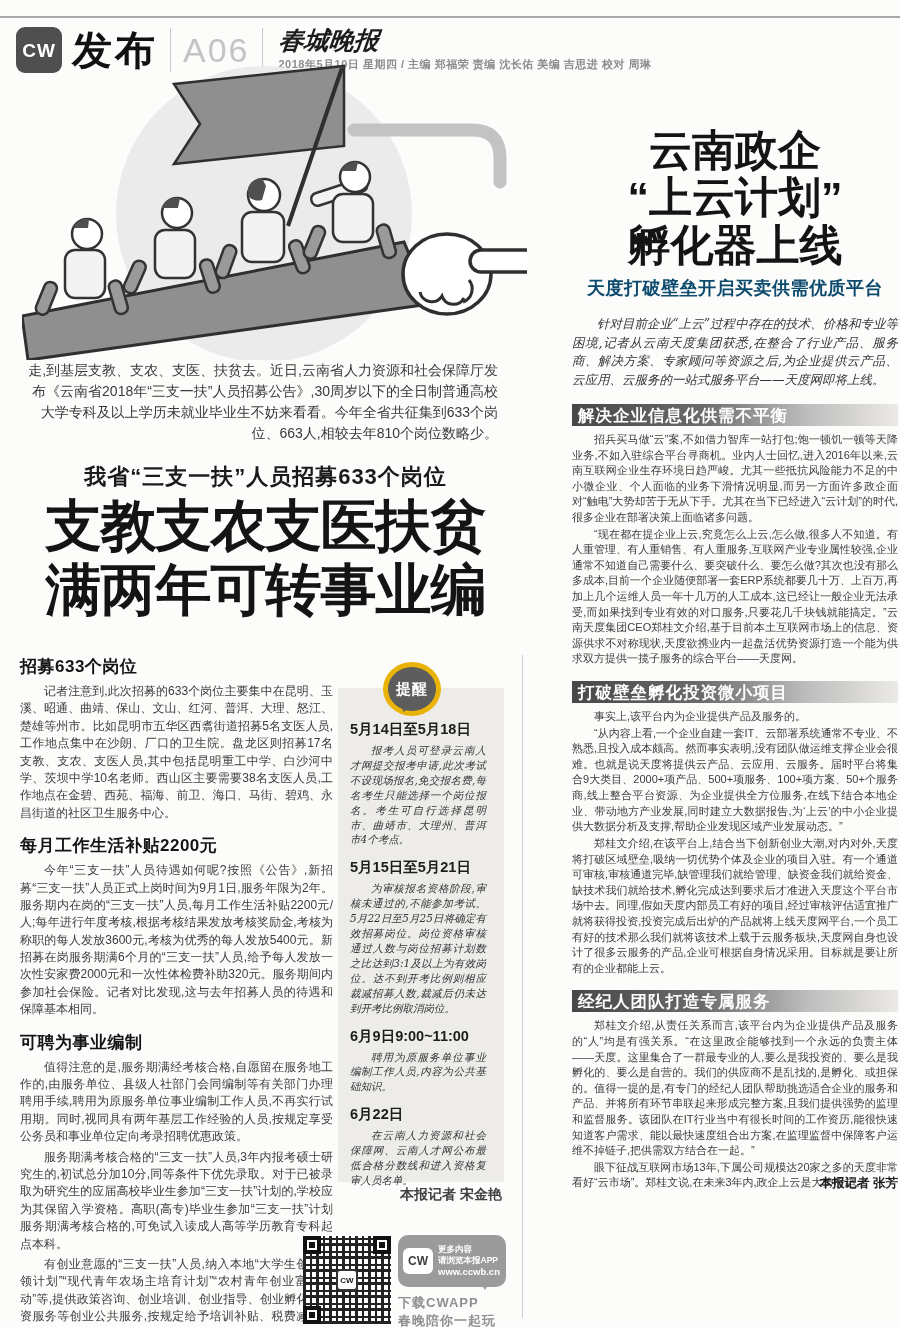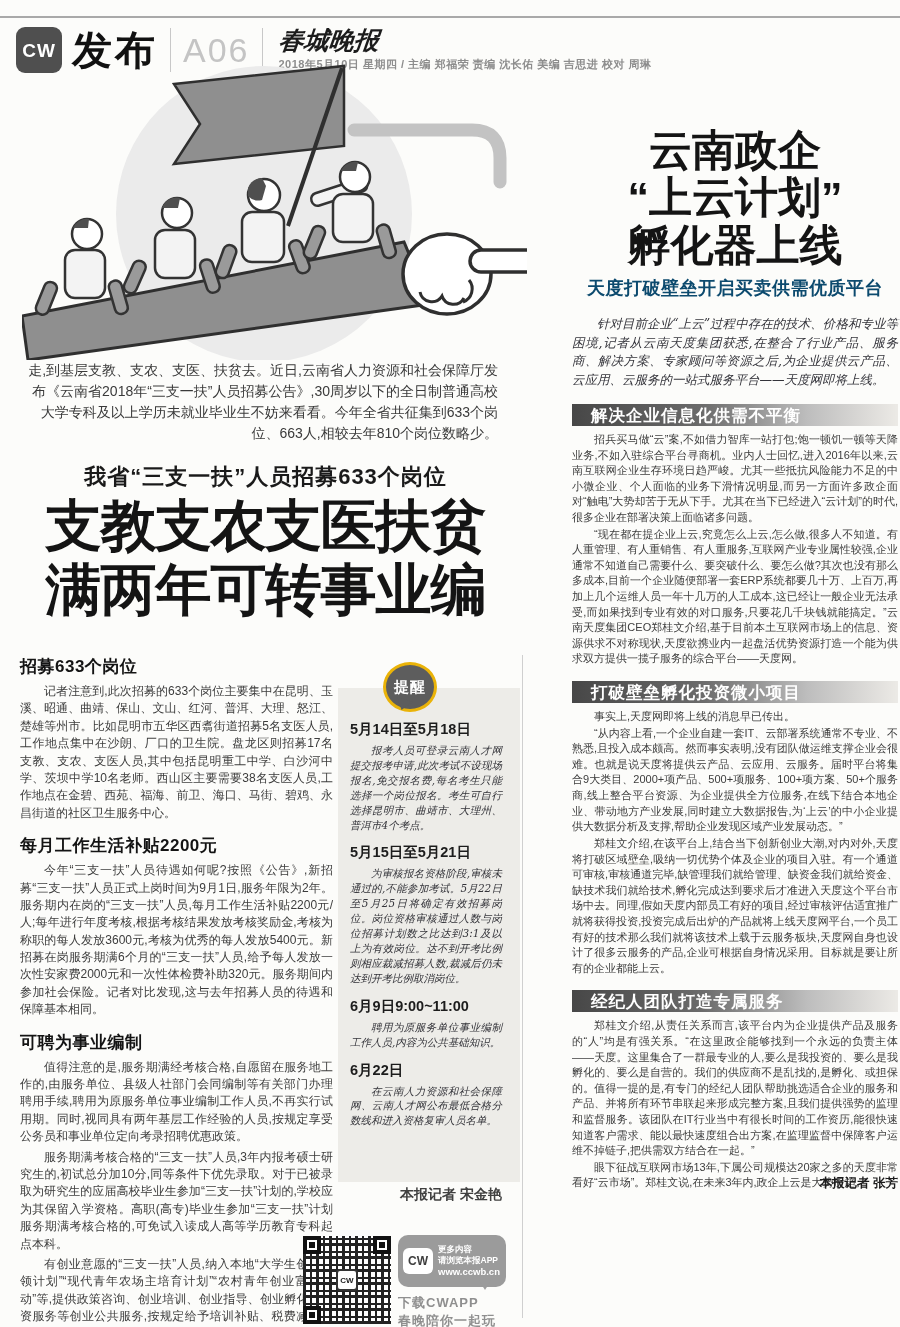--- a/index.html
+++ b/index.html
@@ -35,28 +35,28 @@
           font-weight:bold;color:#1a1a1a;letter-spacing:1px;}
   .headline{position:absolute;left:8px;top:494px;width:515px;text-align:center;font-size:56px;
             line-height:1.14;font-weight:900;color:#141414;letter-spacing:-1px;}
   .col-left{position:absolute;left:20px;top:655px;width:313px;}
   .col-left h3{font-size:17px;font-weight:900;color:#141414;margin:12px 0 5px;letter-spacing:.5px;}
   .col-left h3:first-child{margin-top:0;}
   .col-left p{font-size:12px;line-height:1.45;text-align:justify;text-indent:2em;margin:0 0 3px;
               color:#3c3c3c;}
 
   
-  .sidebar{position:absolute;left:338px;top:688px;width:182px;height:494px;background:#edece8;
+  .sidebar{position:absolute;left:338px;top:688px;width:166px;height:494px;background:#edece8;
            box-sizing:border-box;padding:32px 18px 6px 12px;}
   .sb-date{font-size:14.5px;font-weight:bold;color:#1c1c1c;margin:11px 0 4px;}
   .sb-date:first-child{margin-top:0;}
   .sb-text{font-family:"DejaVu Serif",serif;font-style:italic;font-size:10.5px;line-height:1.42;
            text-align:justify;text-indent:2em;color:#34343a;margin:0;}
   .bubble{position:absolute;left:383px;top:662px;width:48px;height:44px;background:#5d5d5d;
-          border-radius:50%;border:3px solid #eab308;color:#fff;display:flex;align-items:center;
+          border-radius:50%;border:5px solid #eab308;color:#fff;display:flex;align-items:center;
           justify-content:center;font-size:15px;font-weight:bold;letter-spacing:1px;z-index:3;}
   .bubble::after{content:"";position:absolute;left:8px;bottom:-9px;width:0;height:0;
           border:8px solid transparent;border-top:11px solid #5d5d5d;transform:rotate(18deg);}
   .sb-byline{position:absolute;left:350px;top:1186px;width:152px;text-align:right;font-size:14px;
              font-weight:bold;color:#404040;}
 
   
   .qr{position:absolute;left:303px;top:1236px;width:88px;height:88px;background:#fff;}
   .qr-noise{position:absolute;inset:0;opacity:.92;background:
      repeating-linear-gradient(90deg,#111 0 3px,transparent 3px 7px,#111 7px 9px,transparent 9px 13px),
@@ -80,21 +80,21 @@
 
   
   .colrule{position:absolute;left:522px;top:655px;width:1px;height:663px;background:#cfcfcf;}
 
   
   .col-right{position:absolute;left:572px;top:127px;width:326px;}
   .r-headline{text-align:center;font-size:43px;line-height:1.1;font-weight:900;color:#141414;}
   .r-sub{text-align:center;font-size:18px;font-weight:bold;color:#0c4a6e;margin-top:7px;letter-spacing:.5px;}
   .r-intro{font-family:"DejaVu Serif",serif;font-style:italic;font-size:12.5px;line-height:1.5;
            text-align:justify;text-indent:2em;color:#33333a;margin:15px 0 0;}
-  .r-bar{margin-top:14px;height:22px;line-height:22px;padding-left:19px;color:#fff;font-size:16.5px;
+  .r-bar{margin-top:14px;height:22px;line-height:22px;padding-left:6px;color:#fff;font-size:16.5px;
          font-weight:bold;letter-spacing:1px;
          background:linear-gradient(90deg,#474747 0%,#6b6b6b 40%,#bdbdbd 72%,#eceae6 100%);}
   .col-right p.rp{font-size:11px;line-height:1.42;text-align:justify;text-indent:2em;color:#3c3c3c;
          margin:6px 0 0;}
   .col-right p.rp + p.rp{margin-top:1px;}
   .r-byline{text-align:right;font-size:12.5px;font-weight:bold;color:#1c1c1c;margin-top:-16px;}
 </style>
 </head>
 <body>
 
@@ -229,21 +229,21 @@
       <div>孵化器上线</div>
     </div>
     <div class="r-sub">天度打破壁垒开启买卖供需优质平台</div>
     <p class="r-intro">针对目前企业“上云”过程中存在的技术、价格和专业等困境,记者从云南天度集团获悉,在整合了行业产品、服务商、解决方案、专家顾问等资源之后,为企业提供云产品、云应用、云服务的一站式服务平台——天度网即将上线。</p>
 
     <div class="r-bar">解决企业信息化供需不平衡</div>
     <p class="rp">招兵买马做“云”案,不如借力智库一站打包;饱一顿饥一顿等天降业务,不如入驻综合平台寻商机。业内人士回忆,进入2016年以来,云南互联网企业生存环境日趋严峻。尤其一些抵抗风险能力不足的中小微企业、个人面临的业务下滑情况明显,而另一方面许多政企面对“触电”大势却苦于无从下手。尤其在当下已经进入“云计划”的时代,很多企业在部署决策上面临诸多问题。</p>
     <p class="rp">“现在都在提企业上云,究竟怎么上云,怎么做,很多人不知道。有人重管理、有人重销售、有人重服务,互联网产业专业属性较强,企业通常不知道自己需要什么、要突破什么、要怎么做?其次也没有那么多成本,目前一个企业随便部署一套ERP系统都要几十万、上百万,再加上几个运维人员一年十几万的人工成本,这已经让一般企业无法承受,而如果找到专业有效的对口服务,只要花几千块钱就能搞定。”云南天度集团CEO郑桂文介绍,基于目前本土互联网市场上的信息、资源供求不对称现状,天度欲携业内一起盘活优势资源打造一个能为供求双方提供一揽子服务的综合平台——天度网。</p>
 
     <div class="r-bar">打破壁垒孵化投资微小项目</div>
-    <p class="rp">事实上,天度网即将上线的消息早已传出。</p>
+    <p class="rp">事实上,该平台内为企业提供产品及服务的。</p>
     <p class="rp">“从内容上看,一个企业自建一套IT、云部署系统通常不专业、不熟悉,且投入成本颇高。然而事实表明,没有团队做运维支撑企业会很难。也就是说天度将提供云产品、云应用、云服务。届时平台将集合9大类目、2000+项产品、500+项服务、100+项方案、50+个服务商,线上整合平台资源、为企业提供全方位服务,在线下结合本地企业、带动地方产业发展,同时建立大数据报告,为‘上云’的中小企业提供大数据分析及支撑,帮助企业发现区域产业发展动态。”</p>
     <p class="rp">郑桂文介绍,在该平台上,结合当下创新创业大潮,对内对外,天度将打破区域壁垒,吸纳一切优势个体及企业的项目入驻。有一个通道可审核,审核通道完毕,缺管理我们就给管理、缺资金我们就给资金、缺技术我们就给技术,孵化完成达到要求后才准进入天度这个平台市场中去。同理,假如天度内部员工有好的项目,经过审核评估适宜推广就将获得投资,投资完成后出炉的产品就将上线天度网平台,一个员工有好的技术那么我们就将该技术上载于云服务板块,天度网自身也设计了很多云服务的产品,企业可根据自身情况采用。目标就是要让所有的企业都能上云。</p>
 
     <div class="r-bar">经纪人团队打造专属服务</div>
     <p class="rp">郑桂文介绍,从责任关系而言,该平台内为企业提供产品及服务的“人”均是有强关系。“在这里政企能够找到一个永远的负责主体——天度。这里集合了一群最专业的人,要么是我投资的、要么是我孵化的、要么是自营的。我们的供应商不是乱找的,是孵化、或担保的。值得一提的是,有专门的经纪人团队帮助挑选适合企业的服务和产品、并将所有环节串联起来形成完整方案,且我们提供强势的监理和监督服务。该团队在IT行业当中有很长时间的工作资历,能很快速知道客户需求、能以最快速度组合出方案,在监理监督中保障客户运维不掉链子,把供需双方结合在一起。”</p>
     <p class="rp">眼下征战互联网市场13年,下属公司规模达20家之多的天度非常看好“云市场”。郑桂文说,在未来3年内,政企上云是大势所趋。</p>
     <div class="r-byline">本报记者 张芳</div>
   </div>
 </div>
 

